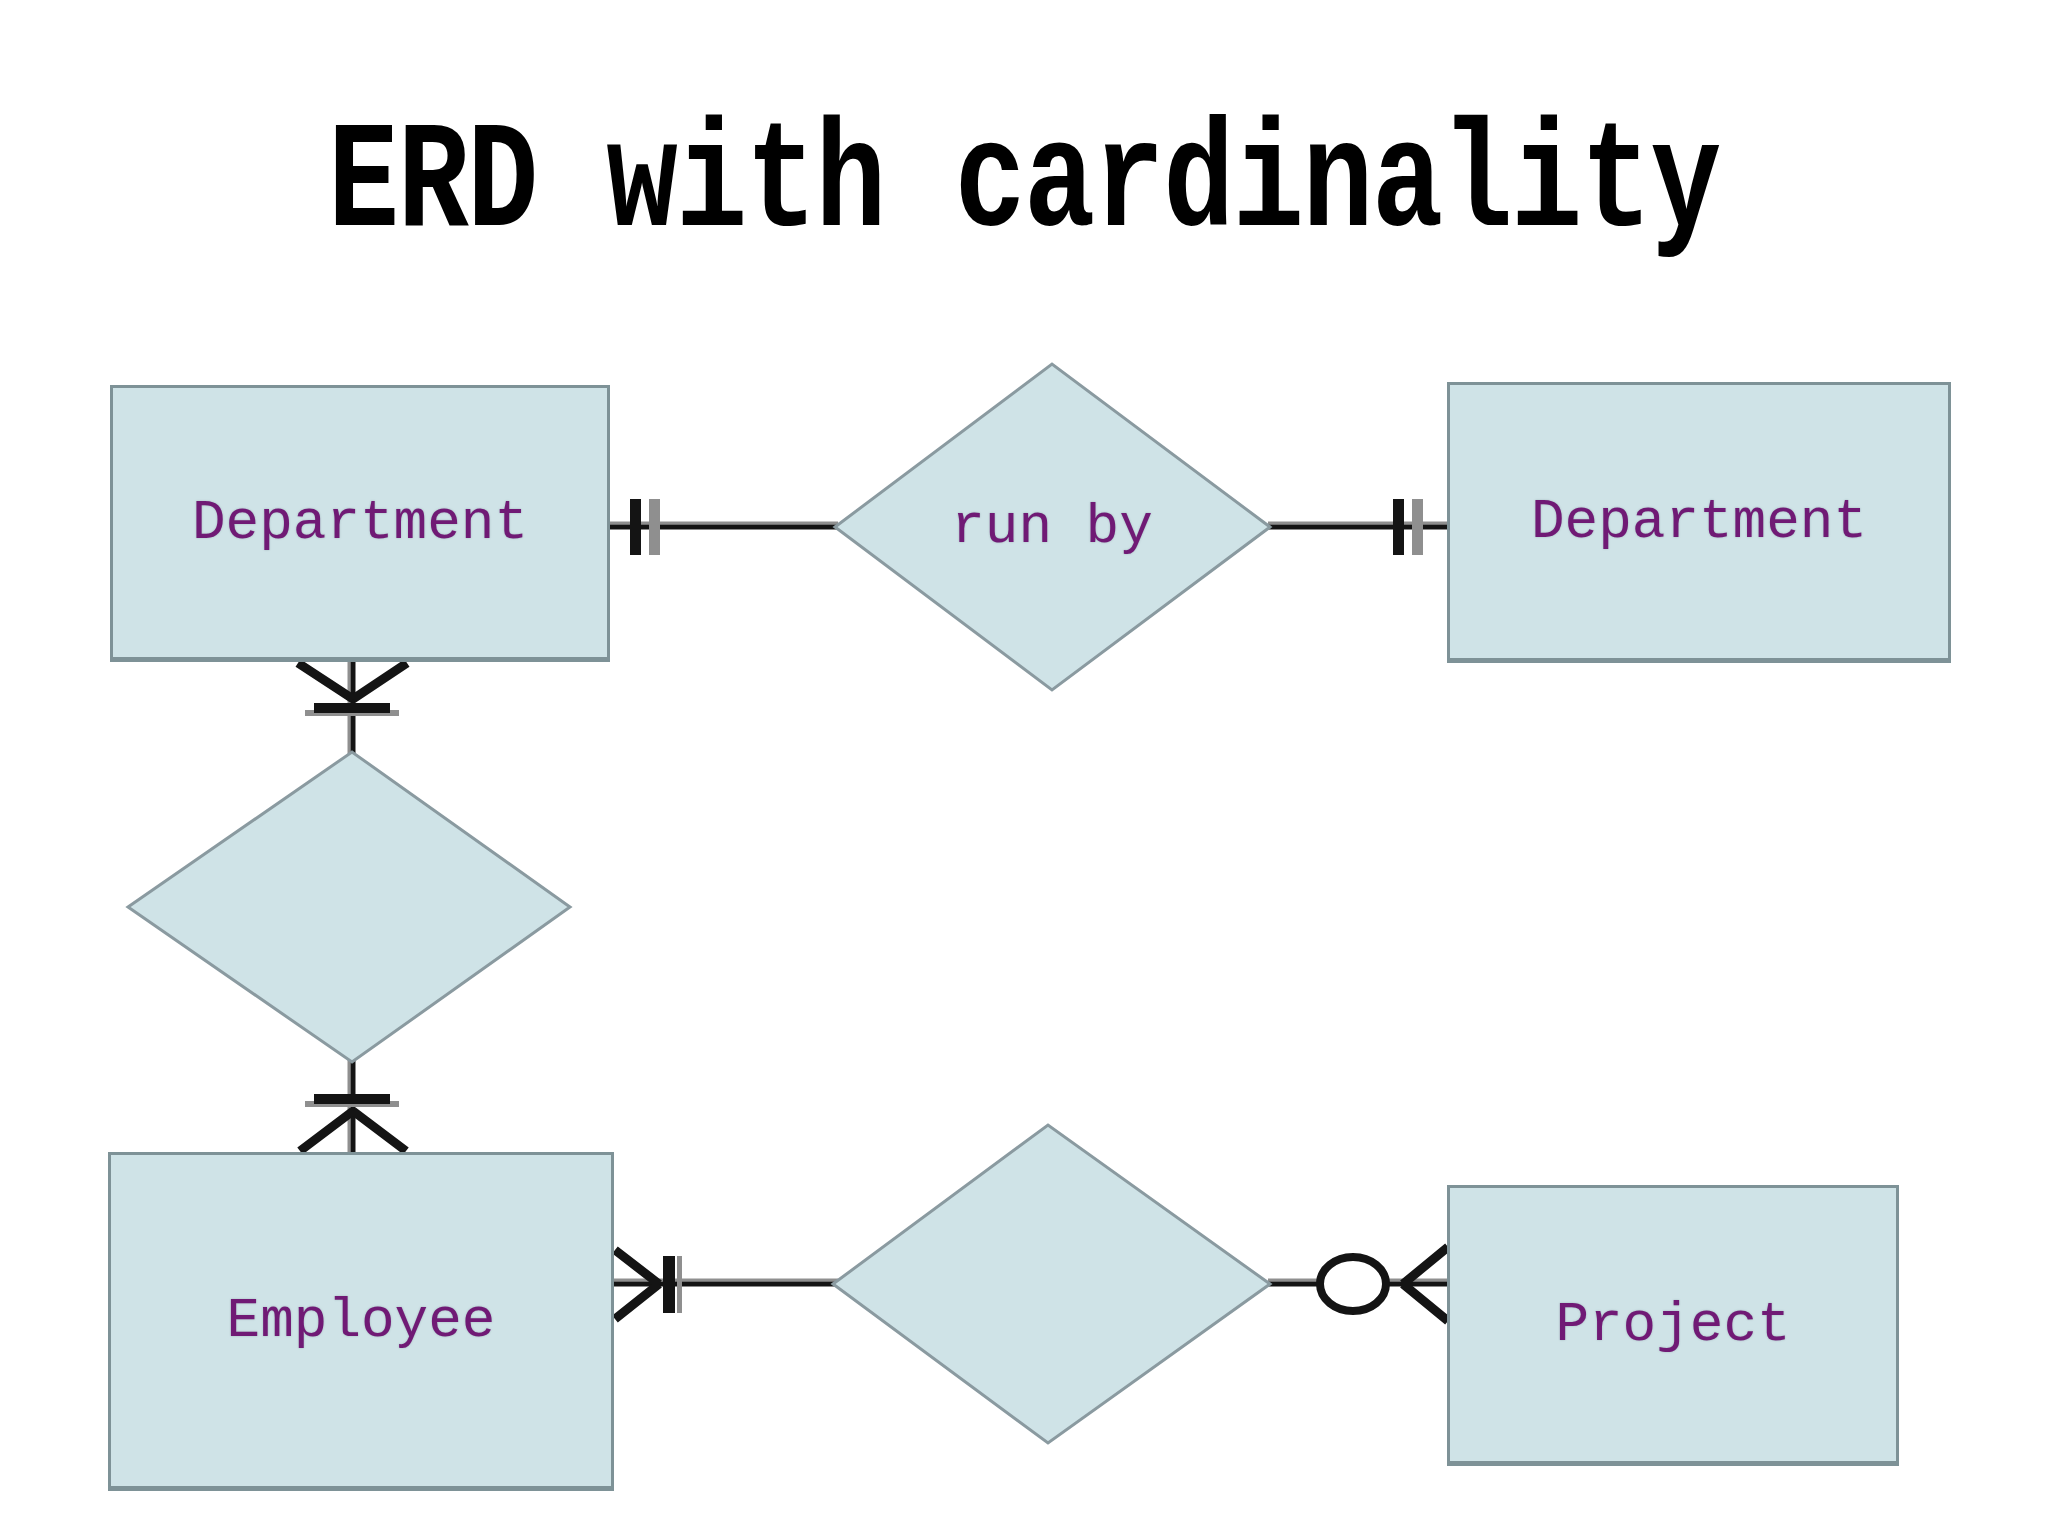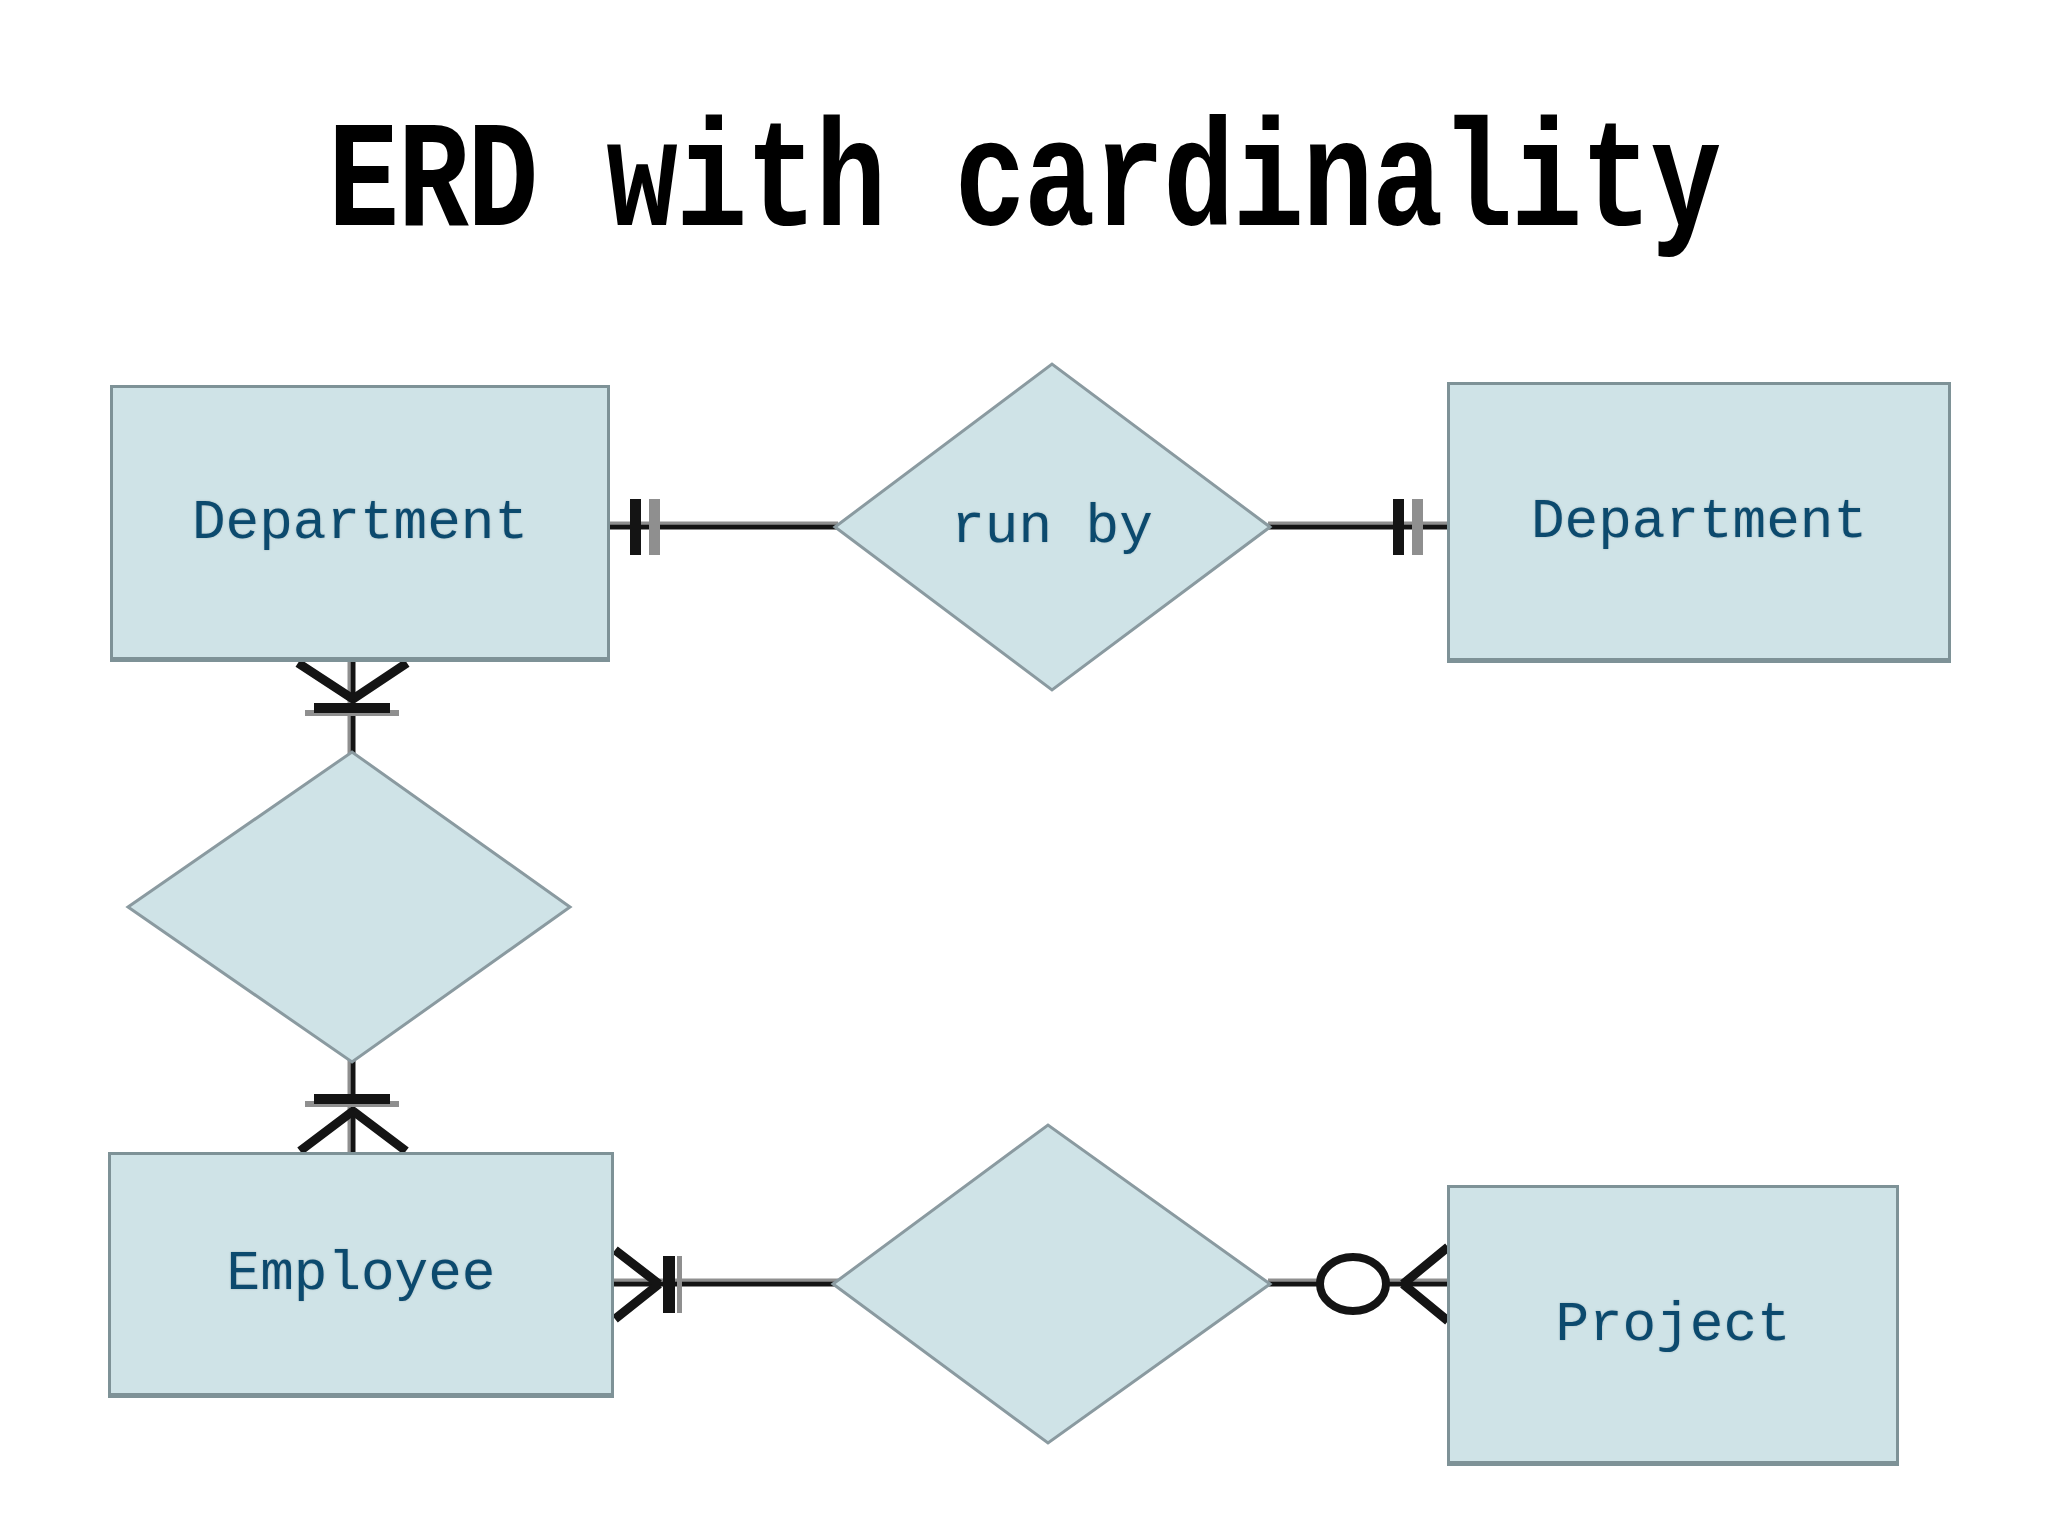--- a/index.html
+++ b/index.html
@@ -44,31 +44,31 @@
     border-bottom-width: 5px;
     box-sizing: border-box;
     display: flex;
     align-items: center;
     justify-content: center;
   }
   .entity span,
   .rel-label {
     font-size: 56px;
     font-weight: 400;
-    color: #0c4a6e;
+    color: #701a75;
     text-shadow: 0 0 2px rgba(100, 120, 130, 0.45);
     white-space: nowrap;
   }
   .rel-label {
     position: absolute;
     transform: translate(-50%, -50%);
   }
   #ent-department { left: 110px; top: 385px; width: 500px; height: 277px; }
   #ent-supervisor { left: 1447px; top: 382px; width: 504px; height: 281px; }
-  #ent-employee   { left: 108px;  top: 1152px; width: 506px; height: 246px; }
+  #ent-employee   { left: 108px;  top: 1152px; width: 506px; height: 339px; }
   #ent-project    { left: 1447px; top: 1152px; width: 452px; height: 281px; margin-top: 33px; }
   #lbl-runby      { left: 1052px; top: 527px; }
   #lbl-isassigned { left: 350px;  top: 907px; }
   #lbl-workson    { left: 1048px; top: 1284px; }
 </style>
 </head>
 <body>
 
 <div class="slide">
 

